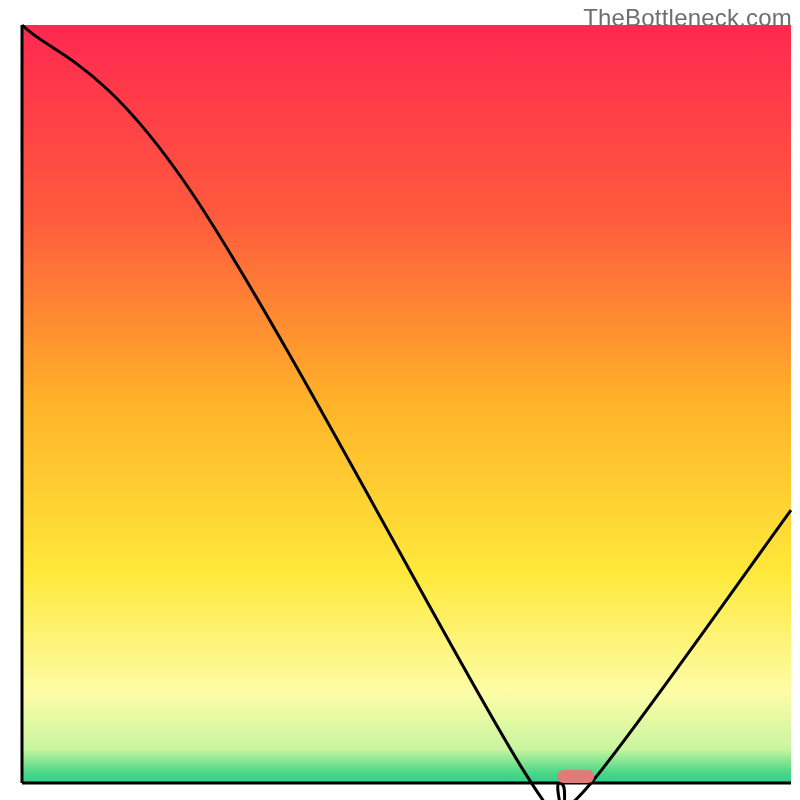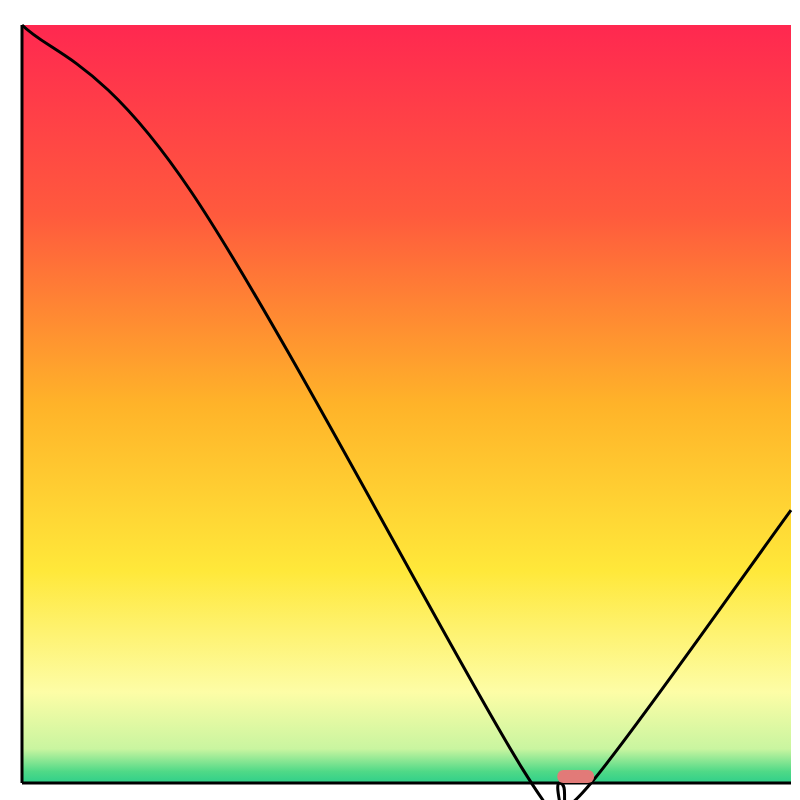--- a/index.html
+++ b/index.html
@@ -30,20 +30,21 @@
     top: 0;
     left: 0;
     width: 800px;
     height: 800px;
   }
 </style>
 </head>
 <body>
 
 <div class="chart-wrap">
+  <div class="watermark">TheBottleneck.com</div>
 
   <svg class="plot" viewBox="0 0 800 800">
     <defs>
       <linearGradient id="bg-grad" x1="0" y1="0" x2="0" y2="1">
           <stop offset="0%" stop-color="#ff2850"></stop>
           <stop offset="25%" stop-color="#ff5a3d"></stop>
           <stop offset="50%" stop-color="#ffb329"></stop>
           <stop offset="72%" stop-color="#ffe83a"></stop>
           <stop offset="88%" stop-color="#fdfda6"></stop>
           <stop offset="95.5%" stop-color="#c9f5a0"></stop>

